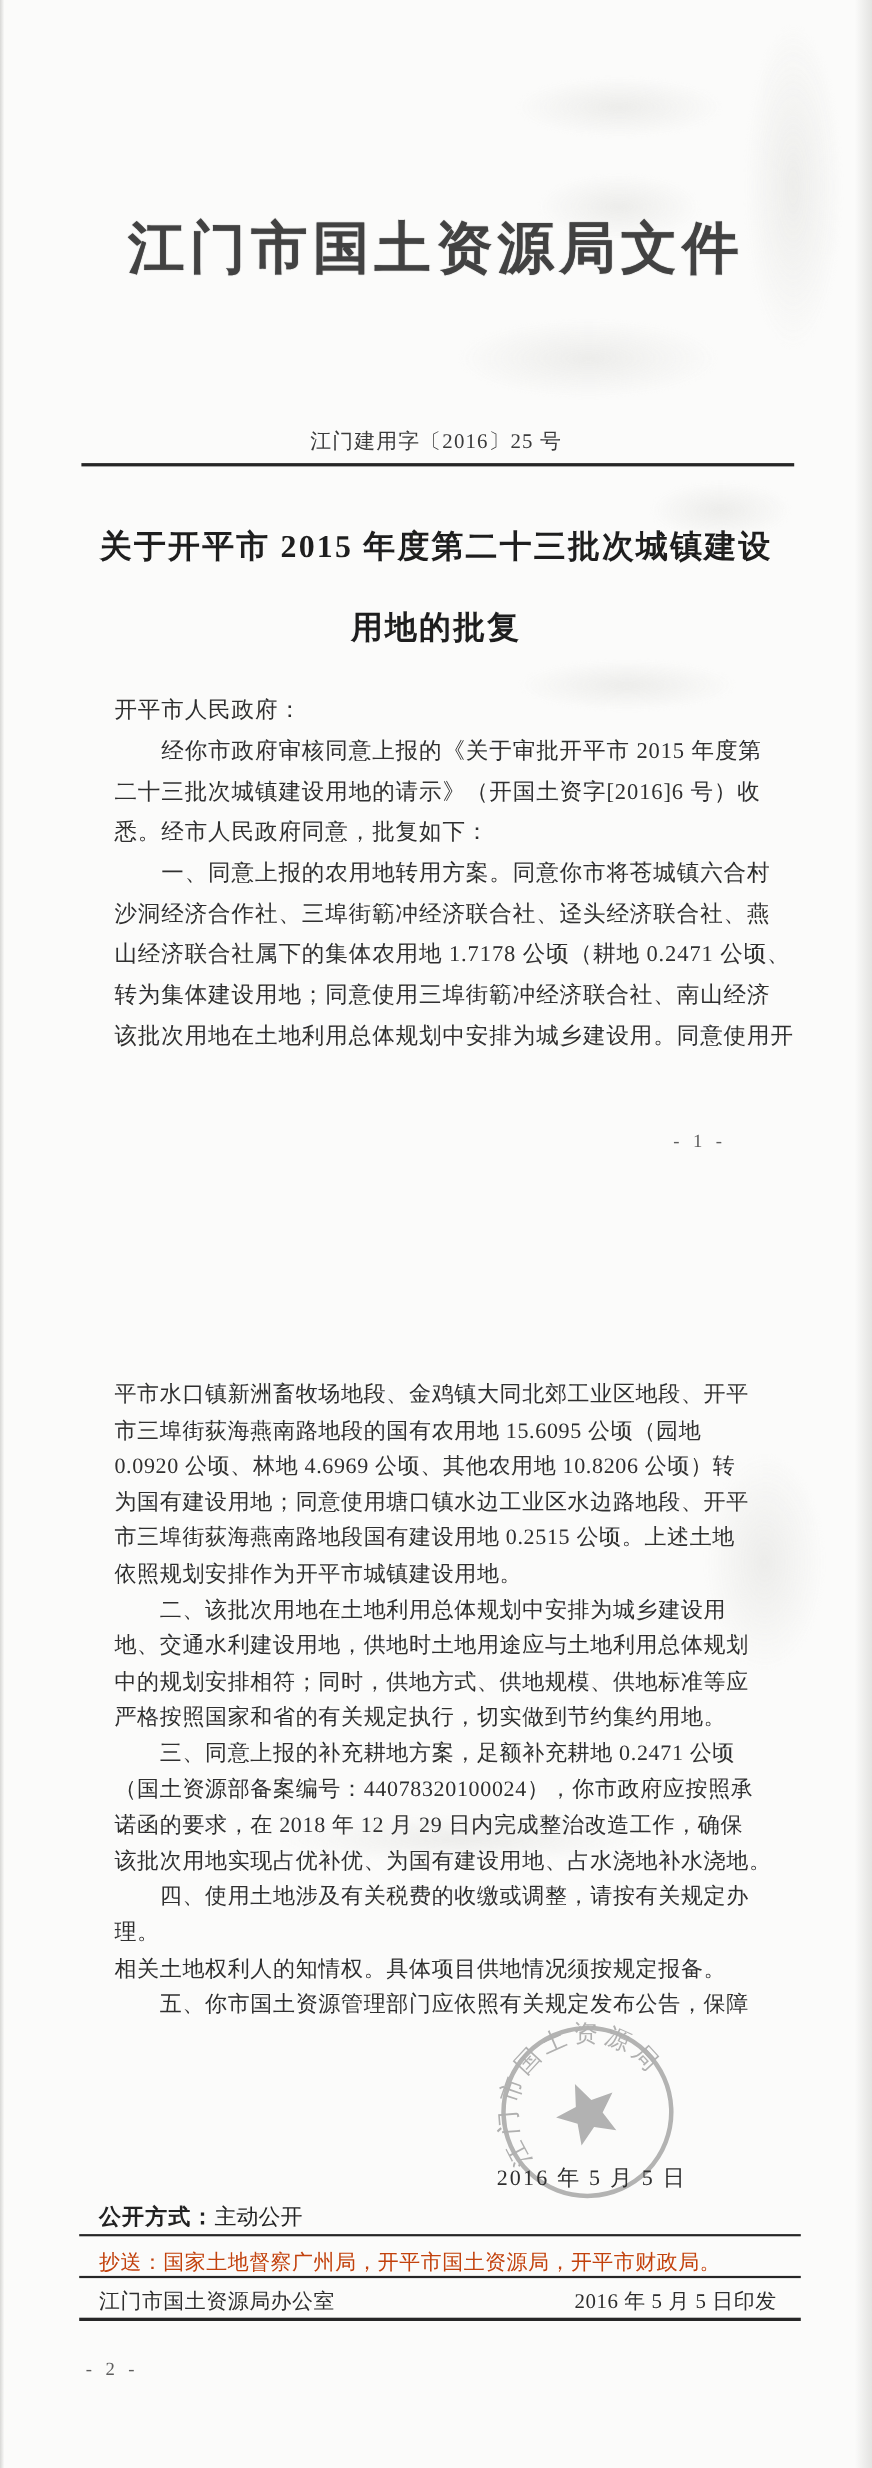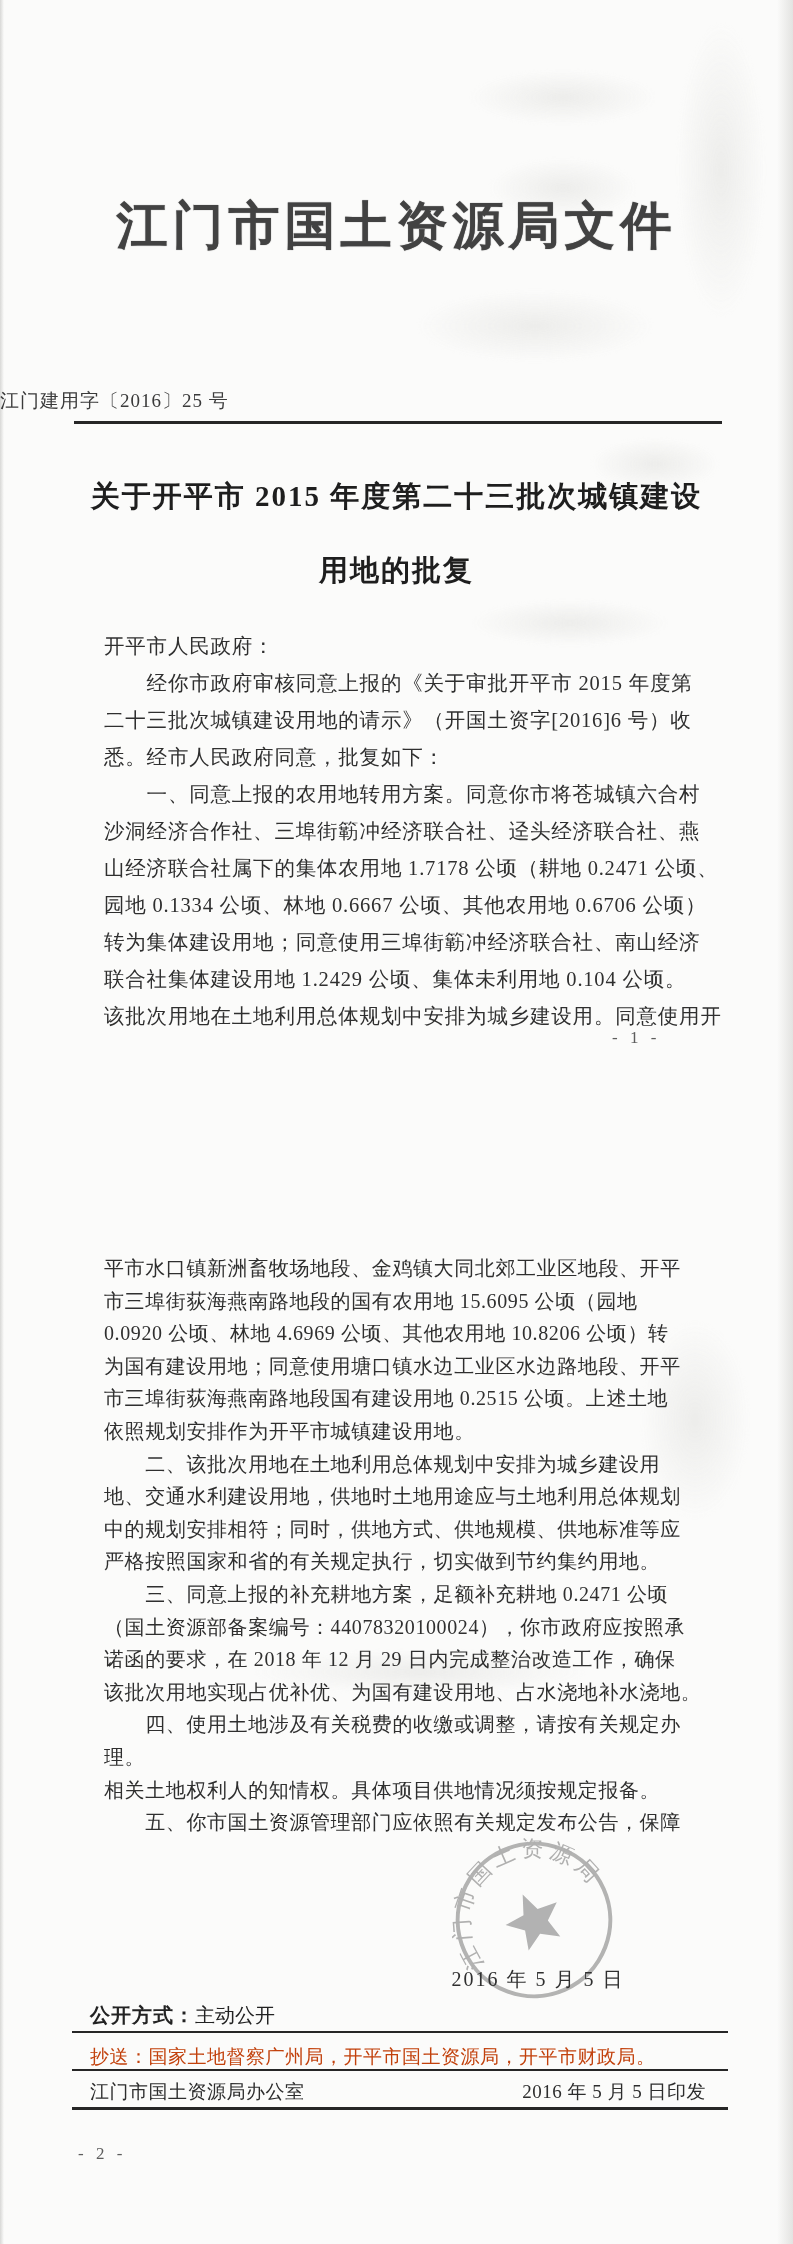--- a/index.html
+++ b/index.html
@@ -43,21 +43,21 @@
   .org-title{
     position:absolute;left:0;top:192px;width:793px;
     text-align:center;
     font-size:51px;font-weight:700;
     letter-spacing:5px;
     color:#424242;
     text-shadow:0 0 1px #6a6a6a;
   }
   .doc-no{
     position:absolute;left:0;top:388px;width:793px;
-    text-align:left;font-size:19px;color:#3a3a3a;
+    text-align:center;font-size:19px;color:#3a3a3a;
     letter-spacing:1px;
   }
   .rule{position:absolute;background:#262626;}
   .rule-header{left:74px;top:421px;width:648px;height:3px;}
 
   .doc-title{
     position:absolute;left:0;width:793px;text-align:center;
     font-size:29px;font-weight:700;color:#1e1e1e;letter-spacing:2px;
   }
   .title1{top:477px;}
@@ -129,23 +129,21 @@
   <div class="doc-title title2">用地的批复</div>
 
   <div class="body-block page1-block">
       <div class="line">开平市人民政府：</div>
       <div class="line">　　经你市政府审核同意上报的《关于审批开平市 2015 年度第</div>
       <div class="line">二十三批次城镇建设用地的请示》（开国土资字[2016]6 号）收</div>
       <div class="line">悉。经市人民政府同意，批复如下：</div>
       <div class="line">　　一、同意上报的农用地转用方案。同意你市将苍城镇六合村</div>
       <div class="line">沙洞经济合作社、三埠街簕冲经济联合社、迳头经济联合社、燕</div>
       <div class="line">山经济联合社属下的集体农用地 1.7178 公顷（耕地 0.2471 公顷、</div>
-      <div class="line">园地 0.1334 公顷、林地 0.6667 公顷、其他农用地 0.6706 公顷）</div>
       <div class="line">转为集体建设用地；同意使用三埠街簕冲经济联合社、南山经济</div>
-      <div class="line">联合社集体建设用地 1.2429 公顷、集体未利用地 0.104 公顷。</div>
       <div class="line">该批次用地在土地利用总体规划中安排为城乡建设用。同意使用开</div>
     </div>
 
   <div class="pageno pageno-1">- 1 -</div>
 
   <div class="body-block page2-block">
       <div class="line">平市水口镇新洲畜牧场地段、金鸡镇大同北郊工业区地段、开平</div>
       <div class="line">市三埠街荻海燕南路地段的国有农用地 15.6095 公顷（园地</div>
       <div class="line">0.0920 公顷、林地 4.6969 公顷、其他农用地 10.8206 公顷）转</div>
       <div class="line">为国有建设用地；同意使用塘口镇水边工业区水边路地段、开平</div>

